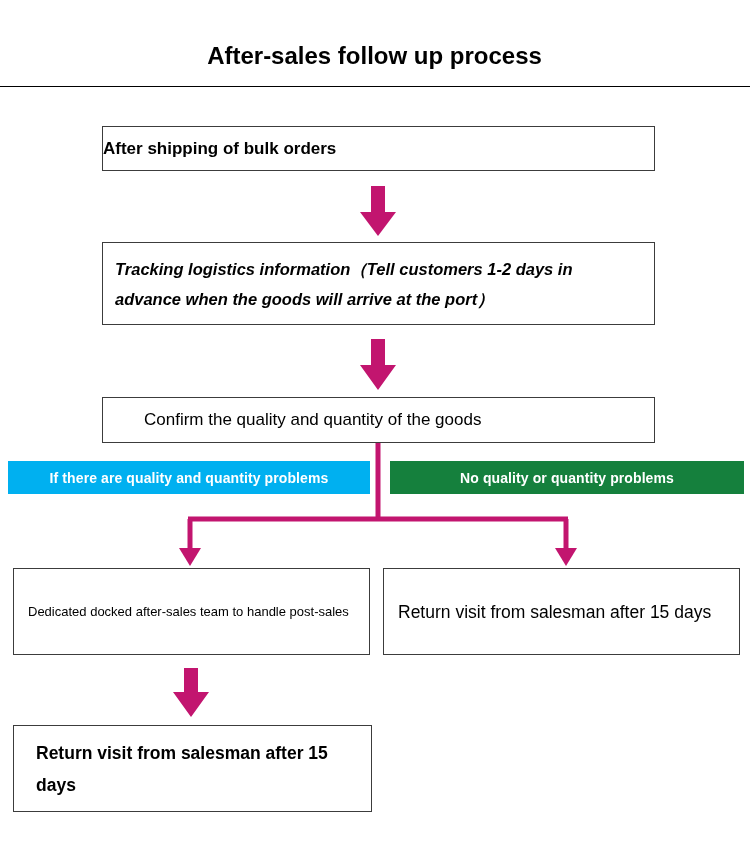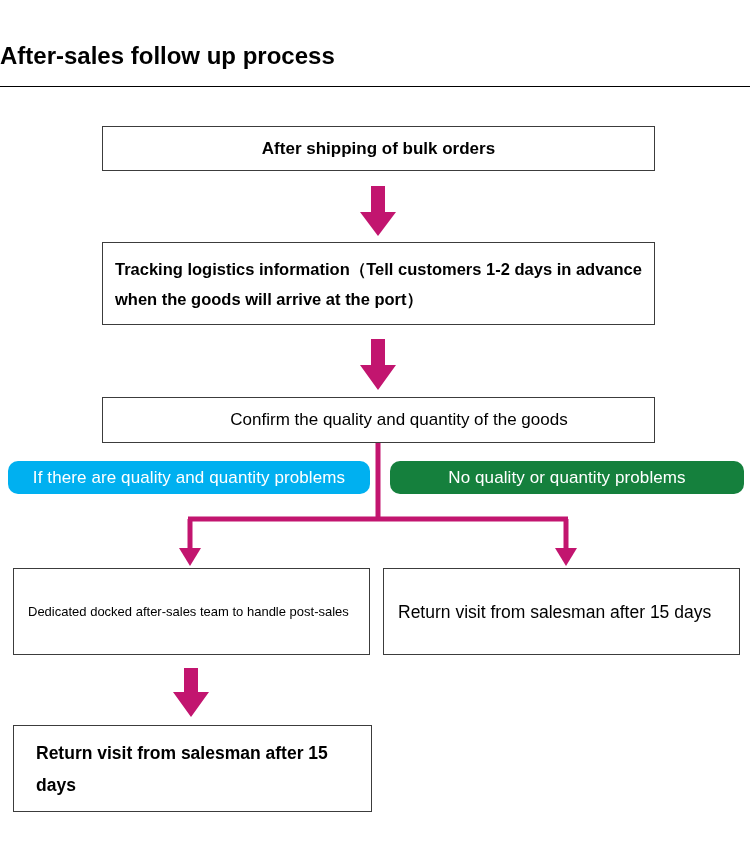--- a/index.html
+++ b/index.html
@@ -23,20 +23,21 @@
     width: 750px;
     height: 854px;
   }
 
   
   .title {
     position: absolute;
     left: 0;
     top: 41px;
     width: 749px;
+    text-align: center;
     font-size: 24px;
     font-weight: bold;
     letter-spacing: 0px;
     line-height: 30px;
   }
   .title-rule {
     position: absolute;
     left: 0;
     top: 86px;
     width: 750px;
@@ -51,34 +52,35 @@
     border: 1px solid #3c3c3c;
     background: #ffffff;
     display: flex;
     align-items: center;
   }
   .node .node-text {
     display: block;
     width: 100%;
   }
 
-  .node-center .node-text { text-align: center; }
+  .node-center .node-text { }
   .node-left   .node-text { text-align: left; }
 
   
   #box-ship {
     left: 102px; top: 126px; width: 553px; height: 45px;
   }
   #box-ship .node-text {
     font-size: 17px; font-weight: bold;
   }
 
   #box-tracking {
     left: 102px; top: 242px; width: 553px; height: 83px;
     padding: 0 12px;
+    font-style: italic;
   }
   #box-tracking .node-text {
     font-size: 16.5px; font-weight: bold; line-height: 30px;
   }
 
   #box-confirm {
     left: 102px; top: 397px; width: 553px; height: 46px;
   }
   #box-confirm .node-text {
     font-size: 17px; font-weight: normal;
@@ -109,24 +111,23 @@
   }
 
   
   .cond-bar {
     position: absolute;
     box-sizing: border-box;
     display: flex;
     align-items: center;
     justify-content: center;
     color: #ffffff;
-    font-size: 17px;
-    font-weight: normal;
+    font-size: 14px;
+    font-weight: bold;
     letter-spacing: 0.1px;
-    border-radius: 10px;
   }
   #bar-problems {
     left: 8px; top: 461px; width: 362px; height: 33px;
   }
   #bar-no-problems {
     left: 390px; top: 461px; width: 354px; height: 33px;
   }
 
   
   #connectors {

